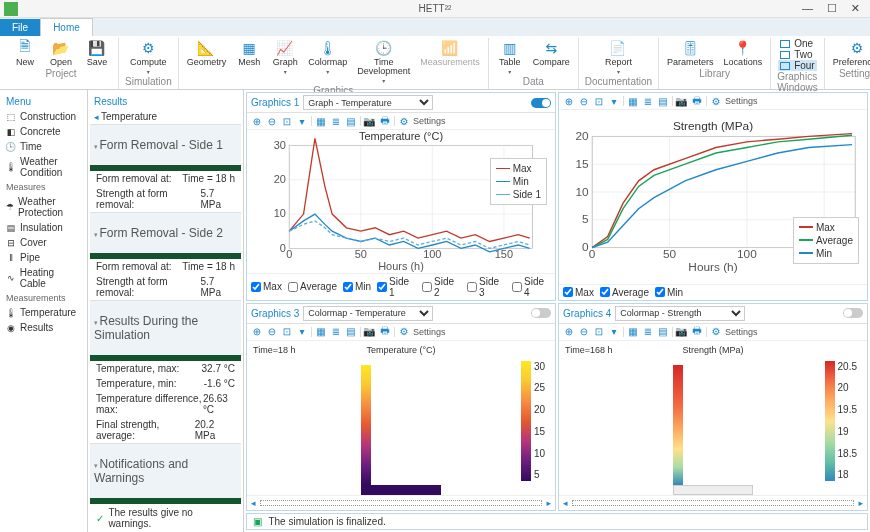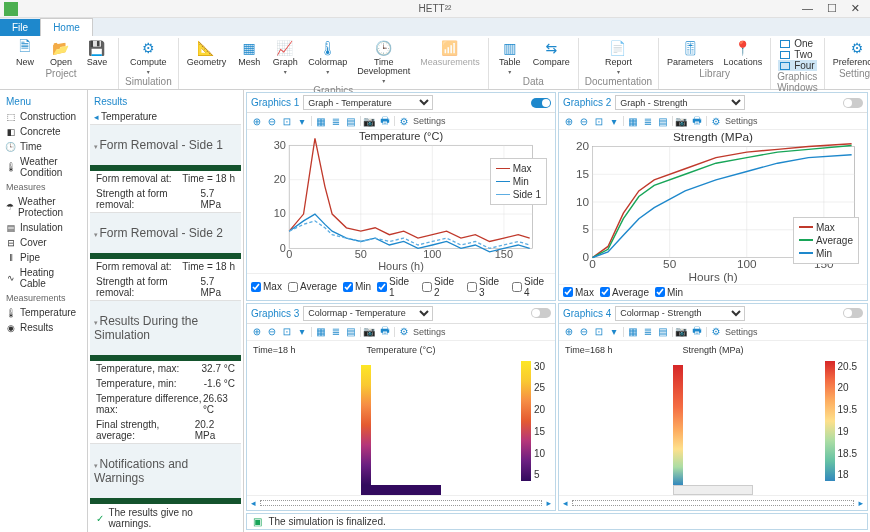--- a/index.html
+++ b/index.html
@@ -417,27 +417,20 @@
             <span>Side 3</span>
           </label>
         <label>
             <input type="checkbox" style="">
             <span>Side 4</span>
           </label>
       </div>
     </div>
 
     <div class="gcard">
-      <div class="ghdr">
-        <span class="gtitle">Graphics 2</span>
-        <select><option>Graph - Strength</option></select>
-        <span class="toggle off">
-            <span class="knob"></span>
-          </span>
-      </div>
       <div class="gtoolbar">
         <span class="tb">⊕</span>
           <span class="tb">⊖</span>
           <span class="tb">⊡</span>
           <span class="tb">▾</span>
           <span class="sep"></span>
           <span class="tb">▦</span>
           <span class="tb">≣</span>
           <span class="tb">▤</span>
           <span class="sep"></span>

